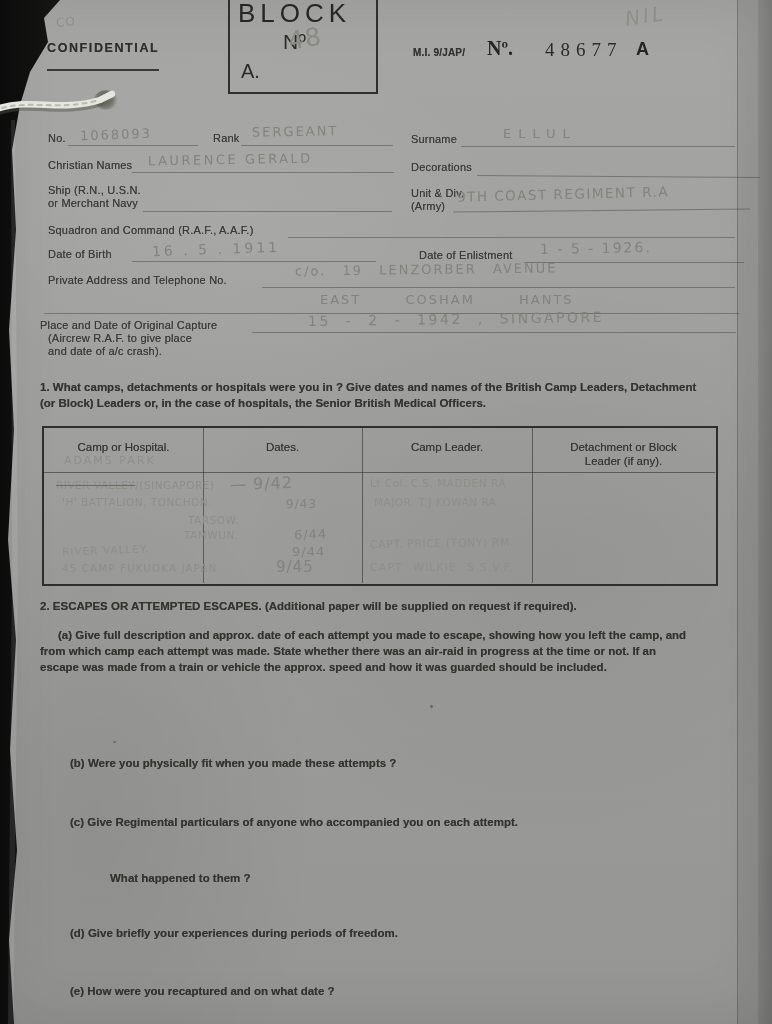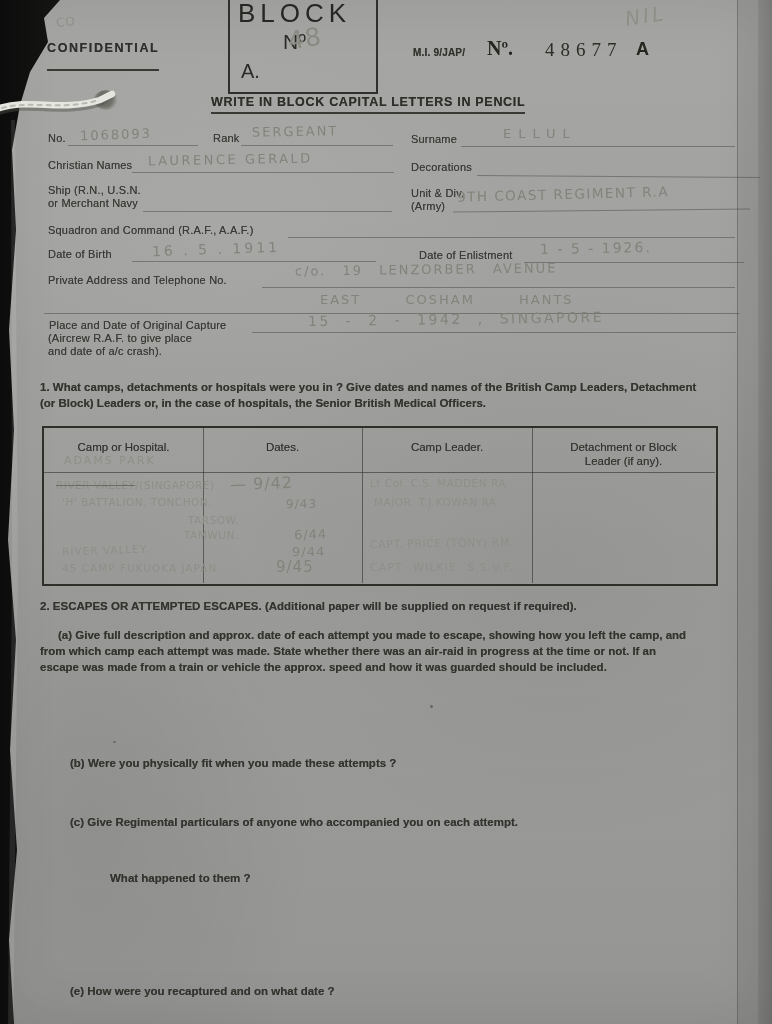--- a/index.html
+++ b/index.html
@@ -54,21 +54,20 @@
     <div class="abs hw" style="left:58px;top:28px;font-size:25px;transform:rotate(-9deg);color:#8a8a82;">48</div>
     <div class="abs" style="left:11px;top:64px;font-size:20px;color:#2b2b27;">A.</div>
   </div>
 
   <div class="abs lbl bold" style="left:413px;top:47px;font-size:10px;color:#34342f;">M.I. 9/JAP/</div>
   <div class="abs serif bold" style="left:487px;top:37px;font-size:20px;color:#26261f;">Nº.</div>
   <div class="abs serif" style="left:545px;top:39px;font-size:19px;letter-spacing:6px;color:#2c2c26;">48677</div>
   <div class="abs bold" style="left:636px;top:39px;font-size:18px;color:#26261f;">A</div>
   <div class="abs hw faint" style="left:625px;top:4px;font-size:20px;letter-spacing:3px;transform:rotate(-9deg);font-style:italic;">NIL</div>
 
-  <div class="abs lbl bold" style="left:211px;top:95px;font-size:12.5px;letter-spacing:.7px;color:#2e2e29;border-bottom:2.2px solid #3a3a34;padding-bottom:3px;">WRITE IN BLOCK CAPITAL LETTERS IN PENCIL</div>
 
   <div class="abs lbl" style="left:48px;top:132px;">No.</div>
   <div class="abs rule" style="left:68px;top:145px;width:130px;"></div>
   <div class="abs hw" style="left:80px;top:127px;font-size:13px;transform:rotate(-2deg);letter-spacing:2px;">1068093</div>
 
   <div class="abs lbl" style="left:213px;top:132px;">Rank</div>
   <div class="abs rule" style="left:241px;top:145px;width:152px;"></div>
   <div class="abs hw" style="left:252px;top:124px;font-size:13px;letter-spacing:2px;transform:rotate(-1deg);">SERGEANT</div>
 
   <div class="abs lbl" style="left:411px;top:133px;">Surname</div>
@@ -101,21 +100,21 @@
   <div class="abs lbl" style="left:419px;top:249px;">Date of Enlistment</div>
   <div class="abs rule" style="left:524px;top:262px;width:220px;"></div>
   <div class="abs hw" style="left:540px;top:240px;font-size:14px;letter-spacing:2px;transform:rotate(-1deg);">1 - 5 - 1926.</div>
 
   <div class="abs lbl" style="left:48px;top:274px;">Private Address and Telephone No.</div>
   <div class="abs rule" style="left:262px;top:287px;width:473px;"></div>
   <div class="abs hw" style="left:295px;top:262px;font-size:13px;letter-spacing:2px;word-spacing:10px;transform:rotate(-.7deg);">c/o. 19 LENZORBER AVENUE</div>
   <div class="abs rule" style="left:44px;top:313px;width:695px;"></div>
   <div class="abs hw" style="left:320px;top:292px;font-size:13px;letter-spacing:2px;word-spacing:38px;">EAST COSHAM HANTS</div>
 
-  <div class="abs lbl" style="left:49px;top:319px;">Place and Date of Original Capture</div>
+  <div class="abs lbl" style="left:40px;top:319px;">Place and Date of Original Capture</div>
   <div class="abs lbl" style="left:48px;top:332px;">(Aircrew R.A.F. to give place</div>
   <div class="abs lbl" style="left:48px;top:345px;">and date of a/c crash).</div>
   <div class="abs rule" style="left:252px;top:332px;width:484px;"></div>
   <div class="abs hw" style="left:308px;top:311px;font-size:14px;letter-spacing:2.5px;word-spacing:8px;transform:rotate(-.8deg);">15 - 2 - 1942 , SINGAPORE</div>
 
   <div class="abs para" style="left:40px;top:379px;width:702px;">1.   What camps, detachments or hospitals were you in ?   Give dates and names of the British Camp Leaders,  Detachment
 (or Block) Leaders or, in the case of hospitals, the Senior British Medical Officers.</div>
 
   <div class="abs" style="left:42px;top:426px;width:676px;height:160px;border:2.5px solid #2f2f2a;box-sizing:border-box;">
     <div class="abs vline" style="left:159px;top:0;height:155px;"></div>
@@ -154,18 +153,19 @@
     <div class="abs hw faint" style="left:326px;top:133px;font-size:11px;letter-spacing:1px;word-spacing:6px;white-space:nowrap;">CAPT WILKIE S.S.V.F.</div>
   </div>
 
   <div class="abs para" style="left:40px;top:598px;width:710px;">2.   ESCAPES OR ATTEMPTED ESCAPES.   (Additional paper will be supplied on request if required).</div>
   <div class="abs para" style="left:40px;top:627px;width:712px;text-indent:18px;">(a)   Give full description and approx. date of each attempt you made to escape, showing how you left the camp,  and
 from which camp each attempt was made.   State whether there was an air-raid in progress at the time or not.   If an
 escape was made from a train or vehicle the approx. speed and how it was guarded should be included.</div>
   <div class="abs para" style="left:70px;top:755px;width:650px;">(b)   Were you physically fit when you made these attempts ?</div>
   <div class="abs para" style="left:70px;top:814px;width:650px;">(c)   Give Regimental particulars of anyone who accompanied you on each attempt.</div>
   <div class="abs para" style="left:110px;top:870px;width:400px;">What happened to them ?</div>
+  <div class="abs para" style="left:70px;top:925px;width:650px;">(d)   Give briefly your experiences during periods of freedom.</div>
   <div class="abs para" style="left:70px;top:983px;width:650px;">(e)   How were you recaptured and on what date ?</div>
 
   <div class="abs" style="left:222px;top:761px;width:3px;height:3px;background:rgba(40,40,36,.5);border-radius:50%;"></div>
   <div class="abs" style="left:430px;top:705px;width:3px;height:3px;background:rgba(40,40,36,.45);border-radius:50%;"></div>
   <div class="abs" style="left:113px;top:741px;width:3px;height:2px;background:rgba(40,40,36,.4);border-radius:50%;"></div>
 </div>
 
 </body></html>

